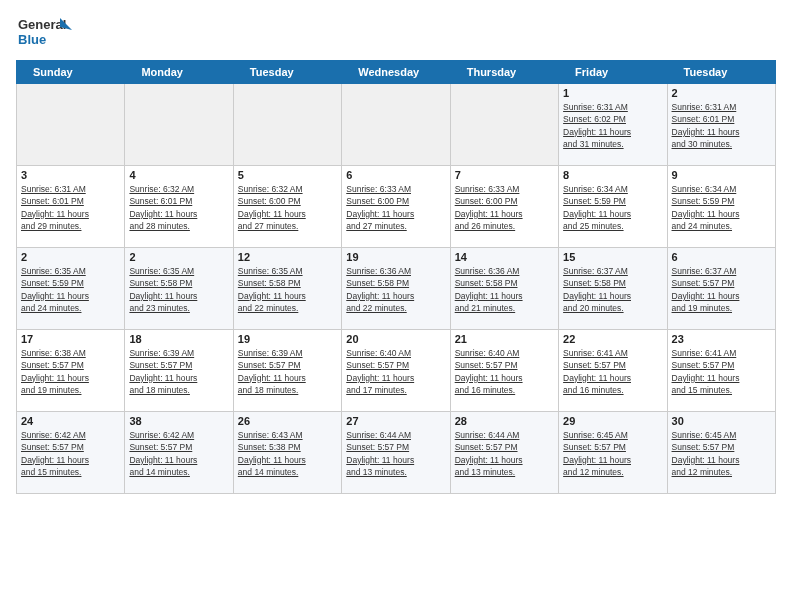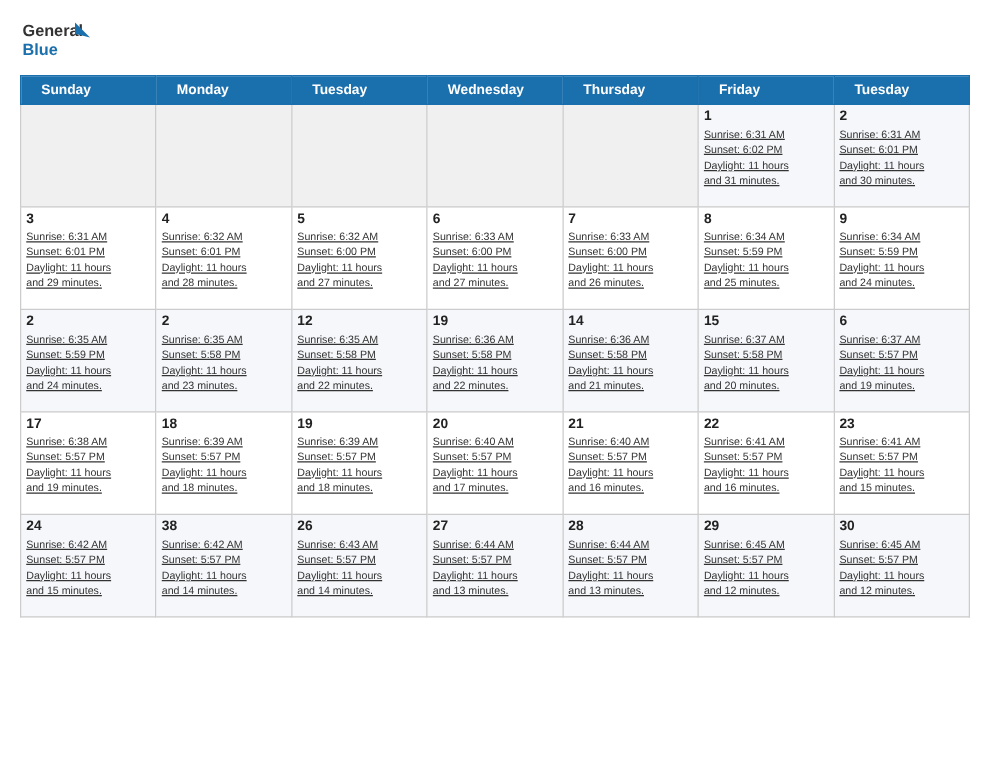--- a/index.html
+++ b/index.html
@@ -302,21 +302,21 @@
           <td>
             <span class="day-number">38</span>
             <div class="day-info" style="white-space: pre-line;">Sunrise: 6:42 AM
 Sunset: 5:57 PM
 Daylight: 11 hours
 and 14 minutes.</div>
           </td>
           <td>
             <span class="day-number">26</span>
             <div class="day-info" style="white-space: pre-line;">Sunrise: 6:43 AM
-Sunset: 5:57 PM
+Sunset: 5:38 PM
 Daylight: 11 hours
 and 14 minutes.</div>
           </td>
           <td>
             <span class="day-number">27</span>
             <div class="day-info" style="white-space: pre-line;">Sunrise: 6:44 AM
 Sunset: 5:57 PM
 Daylight: 11 hours
 and 13 minutes.</div>
           </td>

